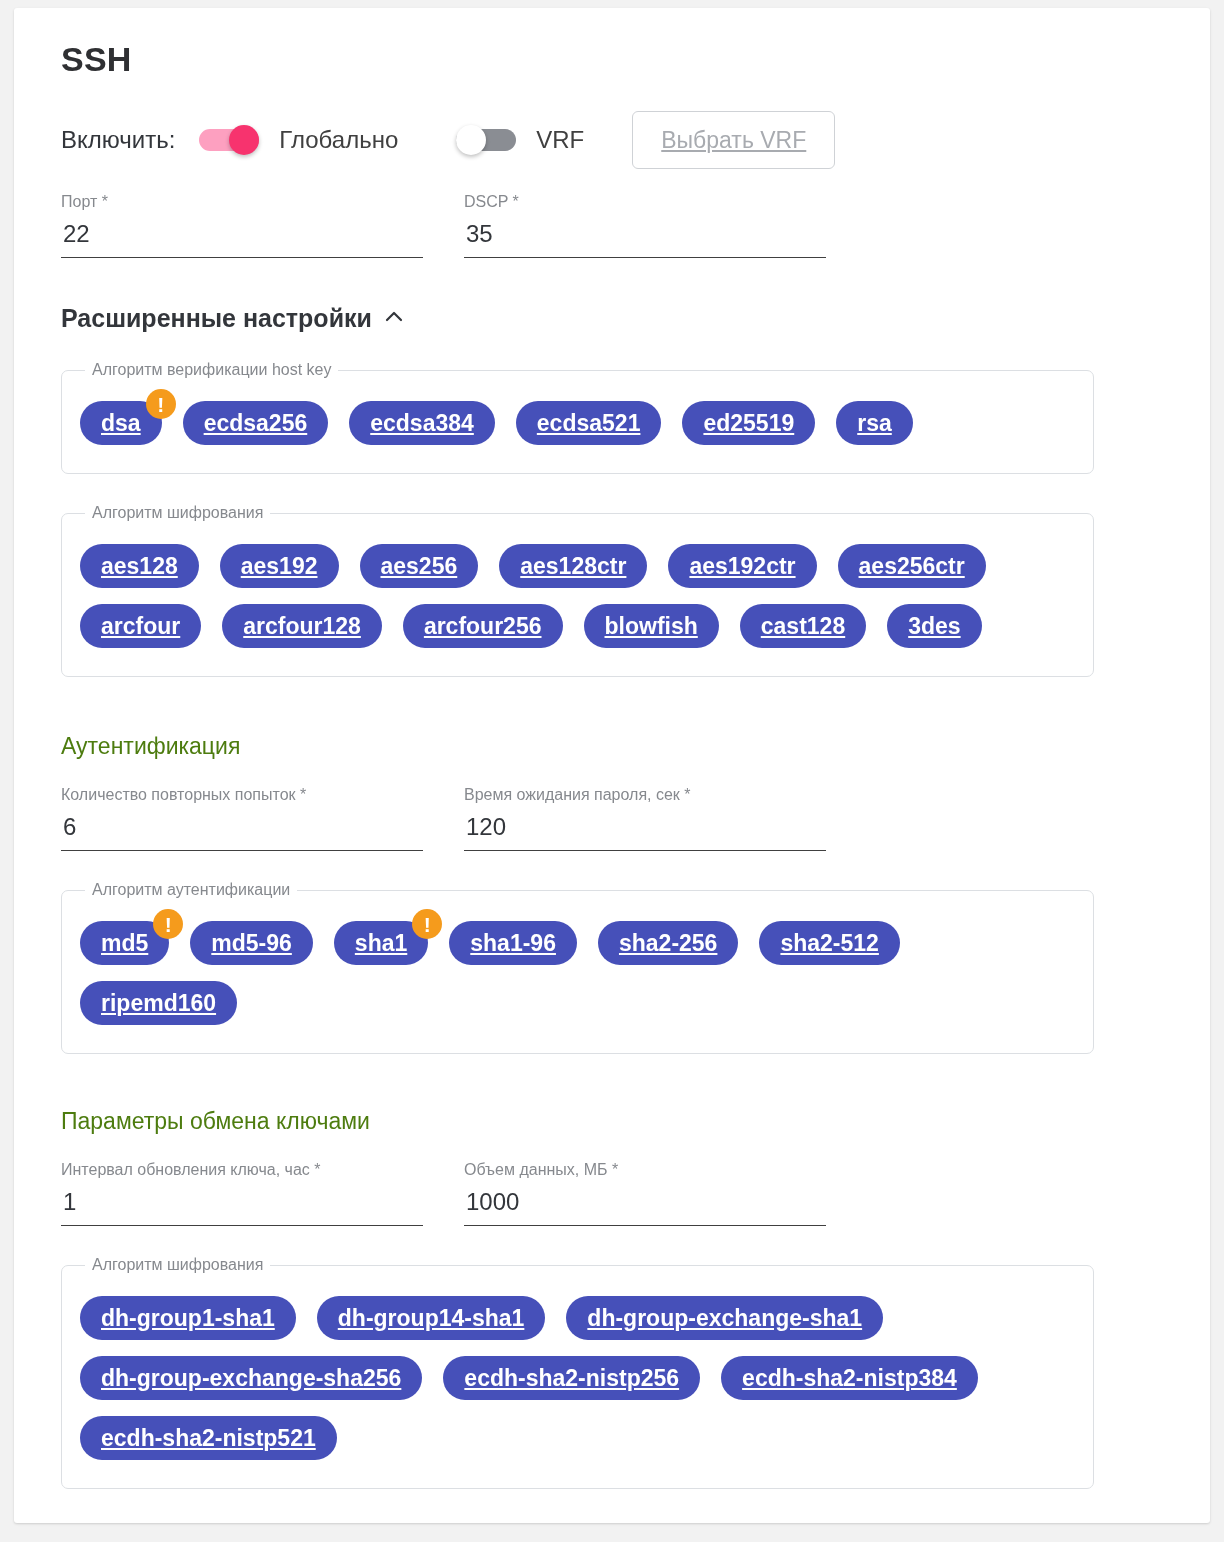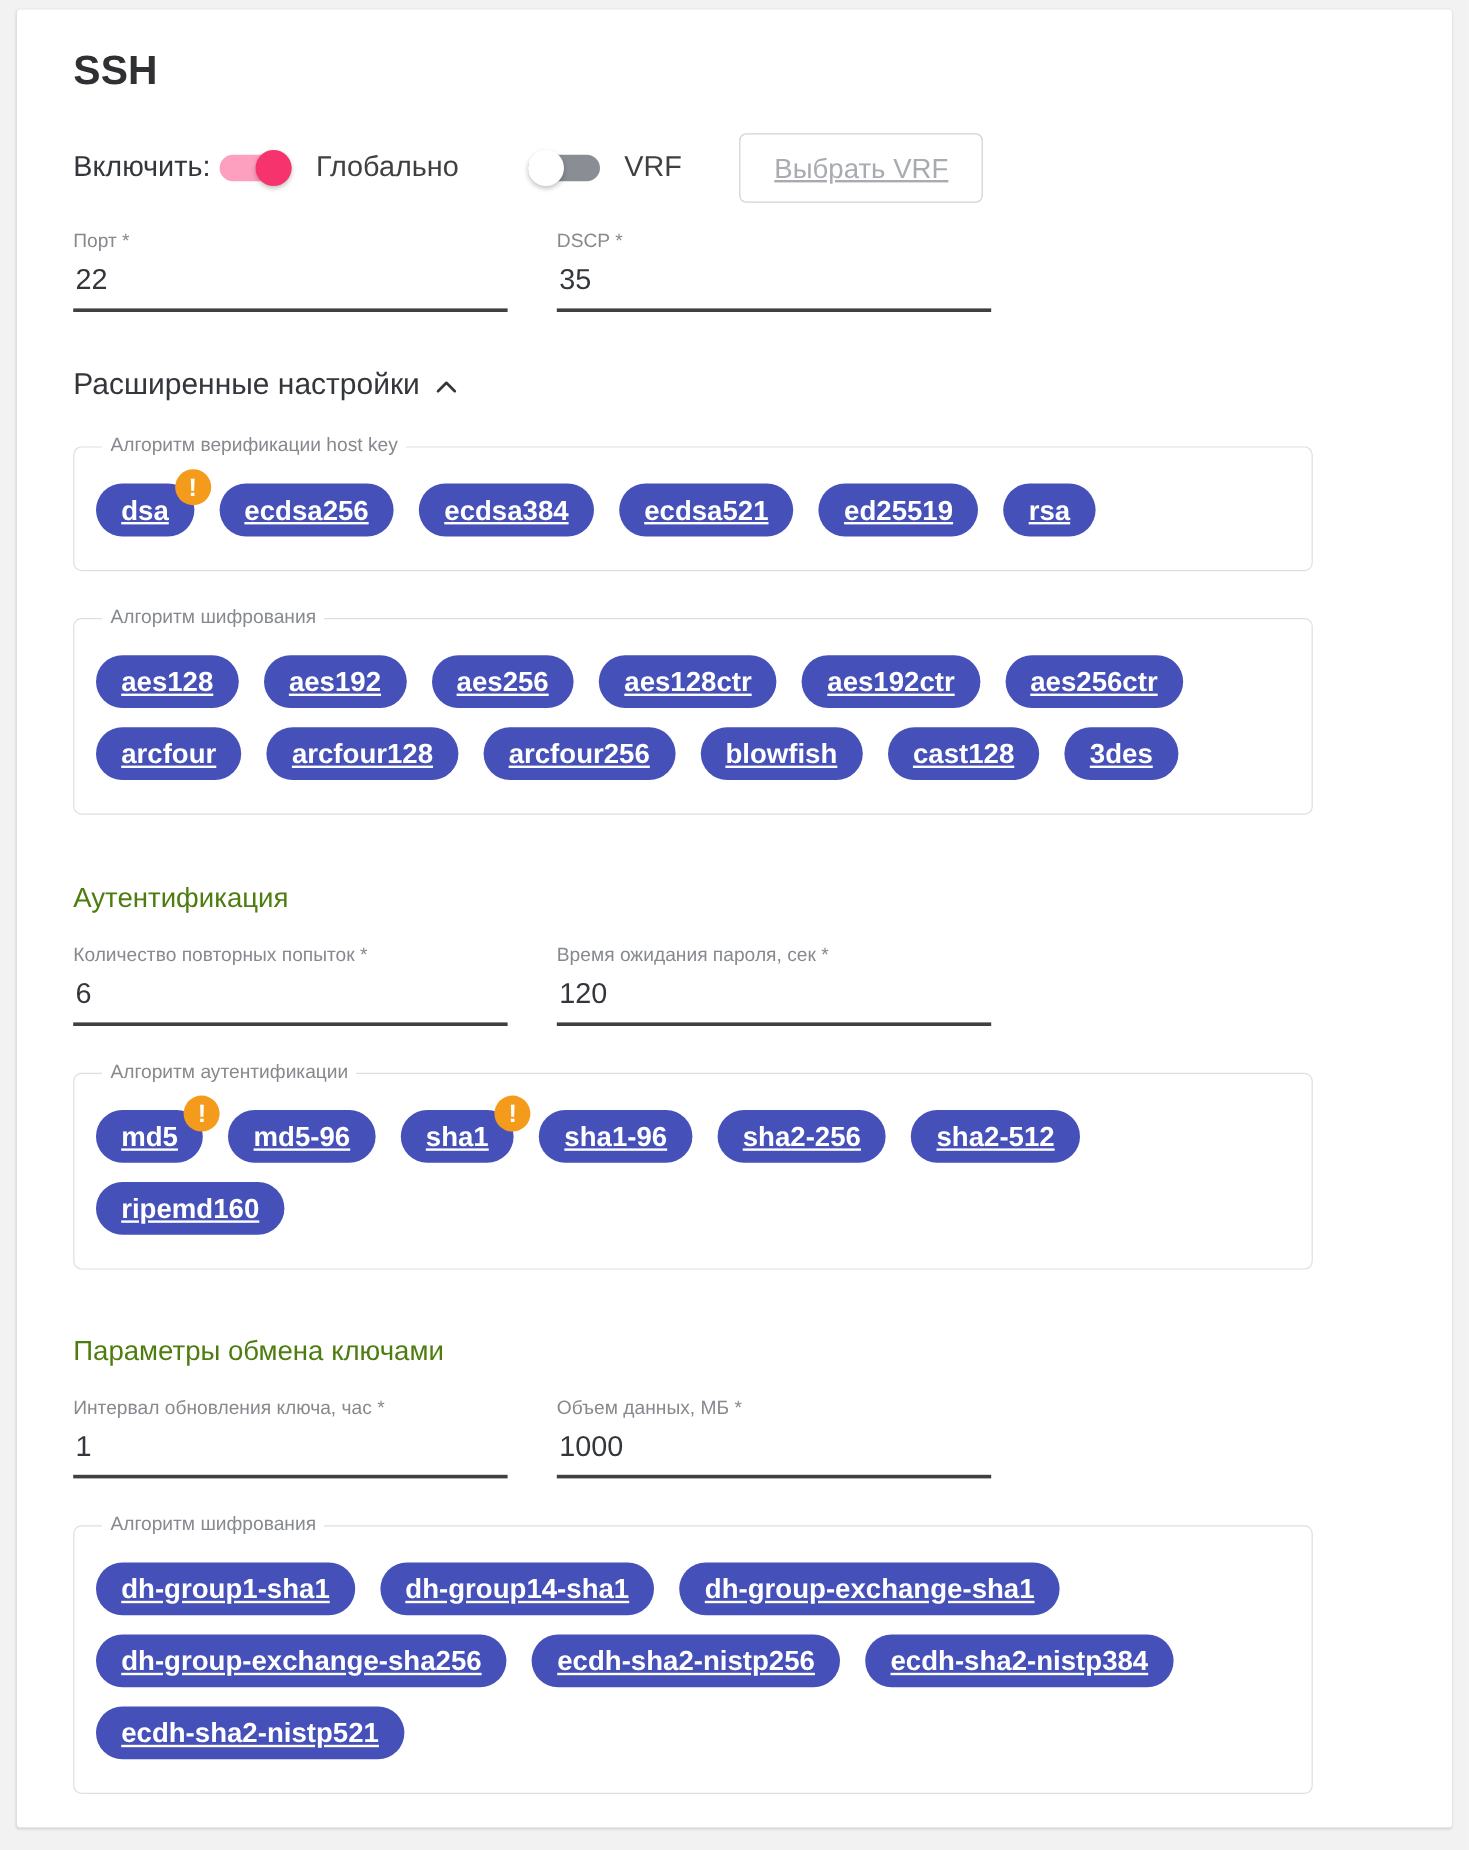--- a/index.html
+++ b/index.html
@@ -38,21 +38,21 @@
   
   .enable-row {
     display: flex;
     align-items: center;
     margin: 30px 0 0 17px;
     height: 62px;
   }
   .enable-label {
     font-size: 24px;
     color: #33363b;
-    margin-right: 8px;
+    margin-right: 24px;
   }
 
   .switch {
     position: relative;
     width: 64px;
     height: 30px;
     flex: 0 0 auto;
     cursor: pointer;
   }
   .switch .track {
@@ -107,37 +107,37 @@
   }
   .field-label {
     font-size: 16px;
     color: #86898e;
     margin-bottom: 9px;
     white-space: nowrap;
   }
   .field-input {
     width: 100%;
     border: none;
-    border-bottom: 3px solid #404040;
+    border-bottom: 1px solid #404040;
     outline: none;
     font-size: 24px;
     color: #33363b;
     padding: 0 0 9px 2px;
     background: transparent;
     font-family: "Liberation Sans", sans-serif;
   }
 
   
   .expander {
     margin: 46px 0 0 17px;
     font-size: 25px;
     color: #33363b;
     display: inline-flex;
-    align-items: center;
     cursor: pointer;
+    font-weight: bold;
   }
   .chevron {
     margin-left: 12px;
     display: inline-block;
     width: 20px; height: 20px;
   }
 
   
   fieldset.chip-group {
     border: 1px solid #dcdfe3;

